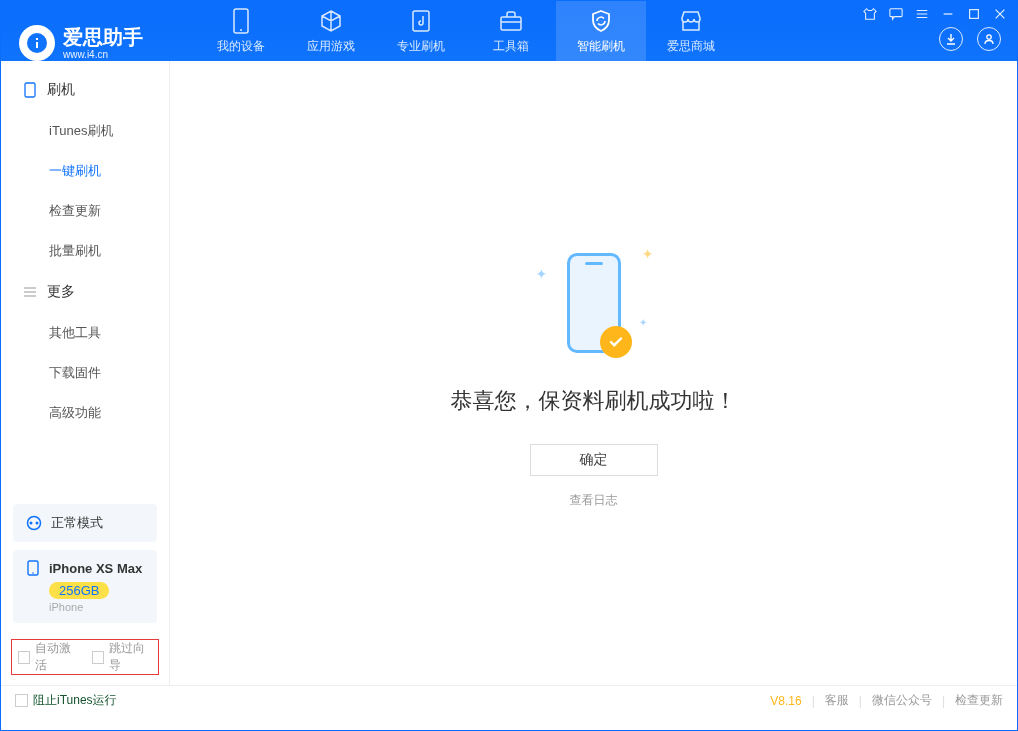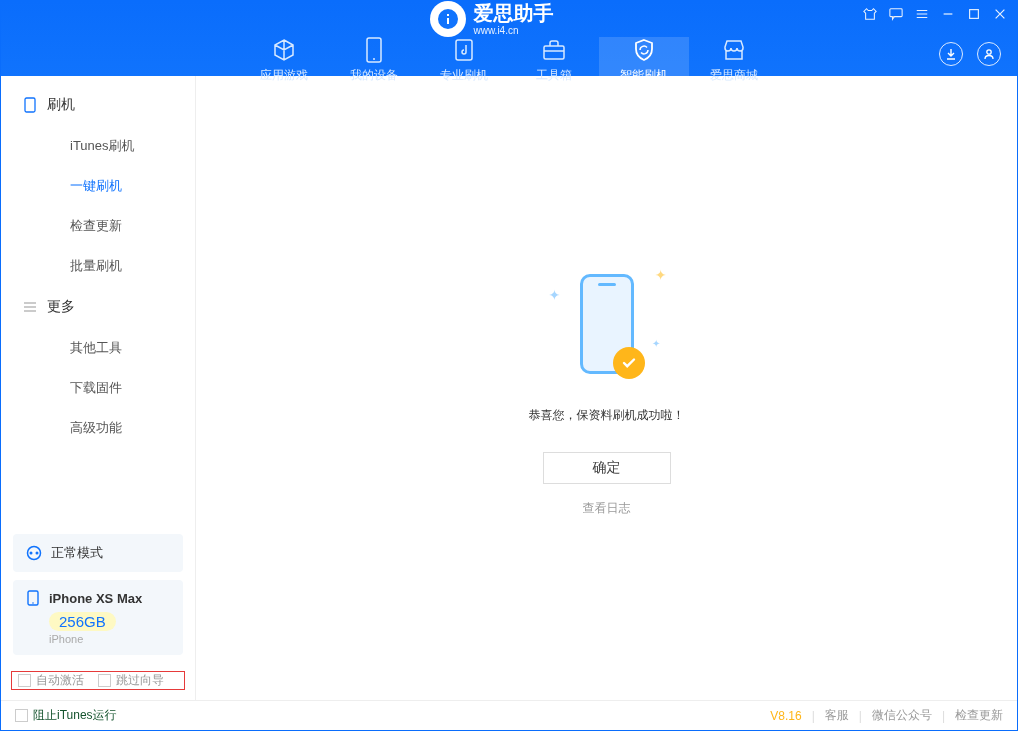--- a/index.html
+++ b/index.html
@@ -1,66 +1,66 @@
 <!DOCTYPE html>
 <html><head>
 <meta charset="utf-8">
 <style>
 * { margin: 0; padding: 0; box-sizing: border-box; font-family: "Microsoft YaHei", Arial, sans-serif; }
 body { background: #fff; width: 1018px; height: 731px; overflow: hidden; border: 1px solid #0a6dfc; }
 
-.header { height: 75px; background: linear-gradient(to bottom, #0a6dfc, #1073fd); display: flex; align-items: center; color: #fff; position: relative; flex-direction: column; }
+.header { height: 60px; background: linear-gradient(to bottom, #0a6dfc, #1073fd); display: flex; align-items: flex-end; color: #fff; position: relative; }
 .logo-area { display: flex; align-items: center; padding: 0 18px; width: 195px; }
 .logo-icon { width: 36px; height: 36px; border-radius: 50%; background: #fff; display: flex; align-items: center; justify-content: center; margin-right: 8px; }
 .logo-icon svg { width: 24px; height: 24px; }
 .logo-text { display: flex; flex-direction: column; }
 .logo-title { font-size: 20px; font-weight: bold; line-height: 1; }
 .logo-sub { font-size: 10px; opacity: 0.9; margin-top: 2px; }
 
 .nav-tabs { display: flex; height: 100%; }
 .nav-tab { width: 90px; height: 100%; display: flex; flex-direction: column; align-items: center; justify-content: center; cursor: pointer; color: #d8e9ff; }
 .nav-tab.active { background: rgba(255,255,255,0.15); color: #fff; }
 .nav-tab-icon { width: 26px; height: 26px; margin-bottom: 4px; display: flex; align-items: center; justify-content: center; }
 .nav-tab-label { font-size: 12px; }
 
 .titlebar-icons { position: absolute; right: 10px; top: 6px; display: flex; gap: 12px; align-items: center; }
 .titlebar-icons .tb-icon { width: 14px; height: 14px; cursor: pointer; opacity: 0.9; }
 .header-right { position: absolute; right: 16px; bottom: 10px; display: flex; gap: 14px; }
 .header-right .hr-icon { width: 24px; height: 24px; border: 1.5px solid rgba(255,255,255,0.85); border-radius: 50%; display: flex; align-items: center; justify-content: center; cursor: pointer; }
 
 .body-area { display: flex; height: calc(100% - 75px - 30px); }
-.sidebar { width: 195px; border-right: 1px solid #eee; display: flex; flex-direction: column; }
+.sidebar { width: 169px; border-right: 1px solid #eee; display: flex; flex-direction: column; }
 .sidebar-scroll { flex: 1; overflow: auto; padding-top: 8px; }
 .section-header { display: flex; align-items: center; padding: 12px 22px; color: #333; font-size: 14px; font-weight: 500; }
 .section-header .sh-icon { width: 14px; height: 14px; margin-right: 10px; display: flex; align-items: center; justify-content: center; }
-.sidebar-item { padding: 11px 22px 11px 48px; font-size: 13px; color: #555; cursor: pointer; margin-left: 21px; }
+.sidebar-item { padding: 11px 22px 11px 48px; font-size: 13px; color: #555; cursor: pointer; }
 .sidebar-item.active { color: #1073fd; }
 
 .mode-card { margin: 8px 12px; background: #f3f7fb; border-radius: 4px; padding: 10px 12px; display: flex; align-items: center; font-size: 13px; color: #333; }
 .mode-card .mc-icon { width: 18px; height: 18px; margin-right: 8px; display: flex; align-items: center; justify-content: center; }
 .device-card { margin: 0 12px 8px; background: #f3f7fb; border-radius: 4px; padding: 10px 12px; }
 .device-card .dc-row1 { display: flex; align-items: center; font-size: 13px; font-weight: bold; color: #333; }
 .device-card .dc-icon { width: 16px; height: 16px; margin-right: 8px; display: flex; align-items: center; justify-content: center; }
-.device-card .badge { display: inline-block; background: #fef9c3; color: #1073fd; border-radius: 10px; padding: 1px 10px; font-size: 15px; margin: 6px 0 2px 24px; }
+.device-card .badge { display: inline-block; background: #fde047; color: #1073fd; border-radius: 10px; padding: 1px 10px; font-size: 13px; margin: 6px 0 2px 24px; }
 .device-card .dc-sub { color: #aaa; font-size: 11px; margin-left: 24px; }
 
 .bottom-options { border: 1.5px solid #e63a3a; margin: 8px 10px 10px; padding: 0 6px; display: flex; gap: 14px; align-items: center; }
 .chk { display: flex; align-items: center; font-size: 12px; color: #999; cursor: pointer; }
 .chk-box { width: 13px; height: 13px; border: 1px solid #ccc; margin-right: 5px; }
 
 .main { flex: 1; display: flex; flex-direction: column; align-items: center; justify-content: center; }
 .phone-illus { position: relative; width: 160px; height: 130px; margin-bottom: 18px; display: flex; align-items: center; justify-content: center; }
 .phone-body { width: 54px; height: 100px; border: 3px solid #63b9ff; border-radius: 10px; background: #e9f4ff; position: relative; }
 .phone-notch { position: absolute; top: 6px; left: 50%; transform: translateX(-50%); width: 18px; height: 3px; background: #63b9ff; border-radius: 2px; }
 .check-badge { position: absolute; right: 42px; bottom: 10px; width: 32px; height: 32px; background: #ffb61a; border-radius: 50%; display: flex; align-items: center; justify-content: center; }
 .sparkle { position: absolute; color: #a6d6ff; font-size: 14px; }
 .sparkle.s1 { left: 22px; top: 28px; }
 .sparkle.s2 { right: 20px; top: 8px; color: #ffd980; }
 .sparkle.s3 { right: 26px; bottom: 40px; font-size: 10px; }
-.main-msg { font-size: 12px; color: #333; margin-bottom: 28px; }
+.main-msg { font-size: 22px; color: #333; margin-bottom: 28px; }
 .ok-btn { width: 128px; height: 32px; border: 1px solid #ddd; background: #fff; font-size: 14px; color: #444; cursor: pointer; margin-bottom: 16px; }
 .log-link { font-size: 12px; color: #999; cursor: pointer; }
 
 .statusbar { height: 30px; border-top: 1px solid #eee; display: flex; align-items: center; padding: 0 14px; font-size: 12px; color: #999; }
 .statusbar .chk { color: #14532d; }
 .statusbar .sb-right { margin-left: auto; display: flex; align-items: center; gap: 10px; }
 .statusbar .sb-right .sep { color: #ddd; }
 .statusbar .ver { color: #ffb61a; }
 .statusbar .sb-link { cursor: pointer; }
 </style>
@@ -75,34 +75,34 @@
         </svg>
     </div>
     <div class="logo-text">
       <div class="logo-title">爱思助手</div>
       <div class="logo-sub">www.i4.cn</div>
     </div>
   </div>
   <div class="nav-tabs">
     <div class="nav-tab">
       <div class="nav-tab-icon">
-          <svg width="24" height="24" viewBox="0 0 24 24">
-            <path fill="none" stroke="#d8e9ff" stroke-width="1.5" d="M12 2l9 5v10l-9 5-9-5V7z M12 2v10 M3 7l9 5 9-5 M12 12v10"></path>
-          </svg>
-        </div>
-      <div class="nav-tab-label">应用游戏</div>
-    </div>
-    <div class="nav-tab">
-      <div class="nav-tab-icon">
           <svg width="20" height="26" viewBox="0 0 20 26">
             <rect x="3" y="1" width="14" height="24" rx="2" fill="none" stroke="#d8e9ff" stroke-width="1.5"></rect>
             <circle cx="10" cy="22" r="1" fill="#d8e9ff"></circle>
           </svg>
         </div>
       <div class="nav-tab-label">我的设备</div>
+    </div>
+    <div class="nav-tab">
+      <div class="nav-tab-icon">
+          <svg width="24" height="24" viewBox="0 0 24 24">
+            <path fill="none" stroke="#d8e9ff" stroke-width="1.5" d="M12 2l9 5v10l-9 5-9-5V7z M12 2v10 M3 7l9 5 9-5 M12 12v10"></path>
+          </svg>
+        </div>
+      <div class="nav-tab-label">应用游戏</div>
     </div>
     <div class="nav-tab">
       <div class="nav-tab-icon">
           <svg width="22" height="24" viewBox="0 0 22 24">
             <rect x="3" y="2" width="16" height="20" rx="2" fill="none" stroke="#d8e9ff" stroke-width="1.5"></rect>
             <path fill="none" stroke="#d8e9ff" stroke-width="1.5" d="M13 7v7a2 2 0 1 1-2-2"></path>
           </svg>
         </div>
       <div class="nav-tab-label">专业刷机</div>
     </div>

